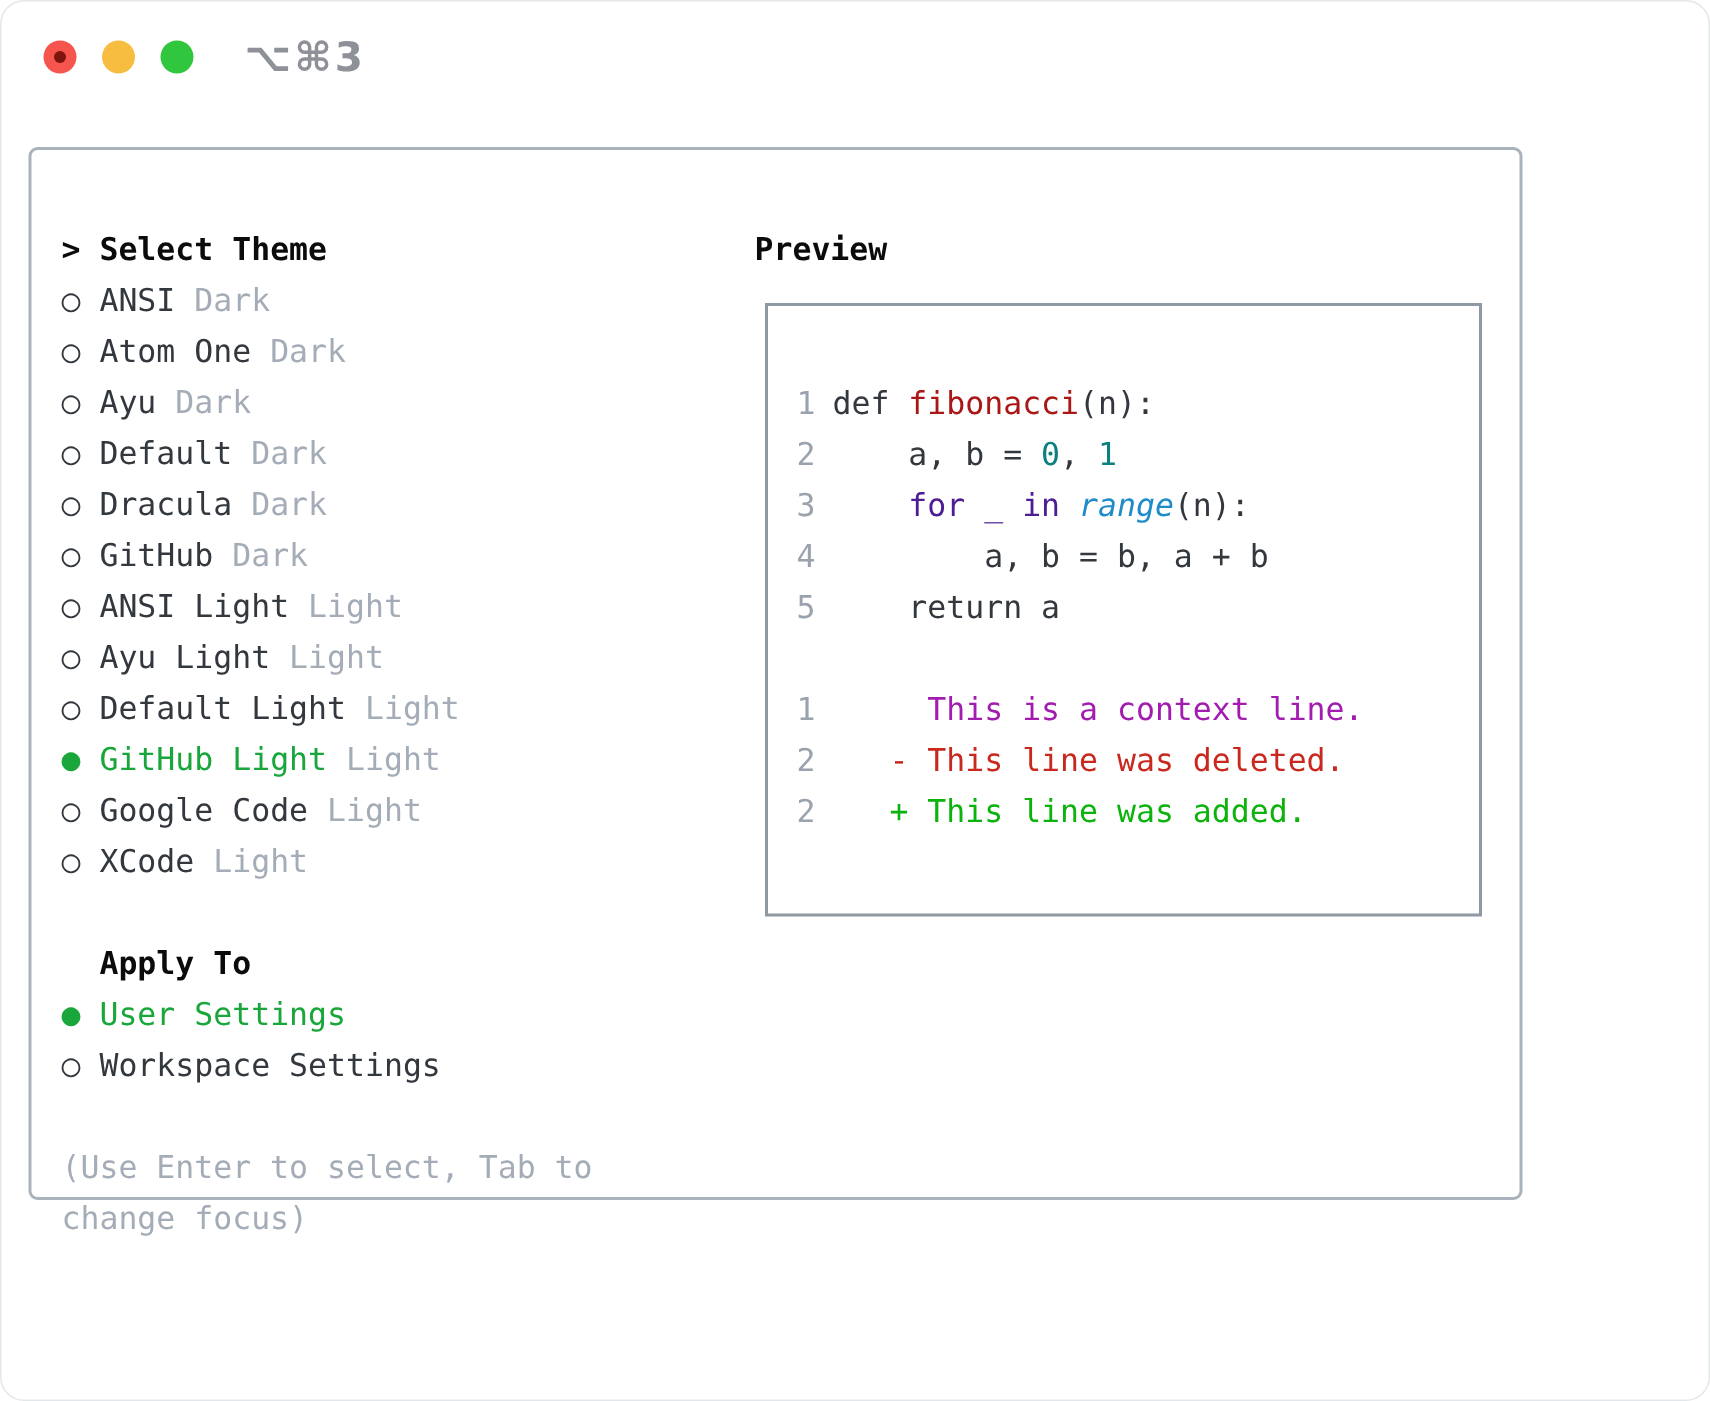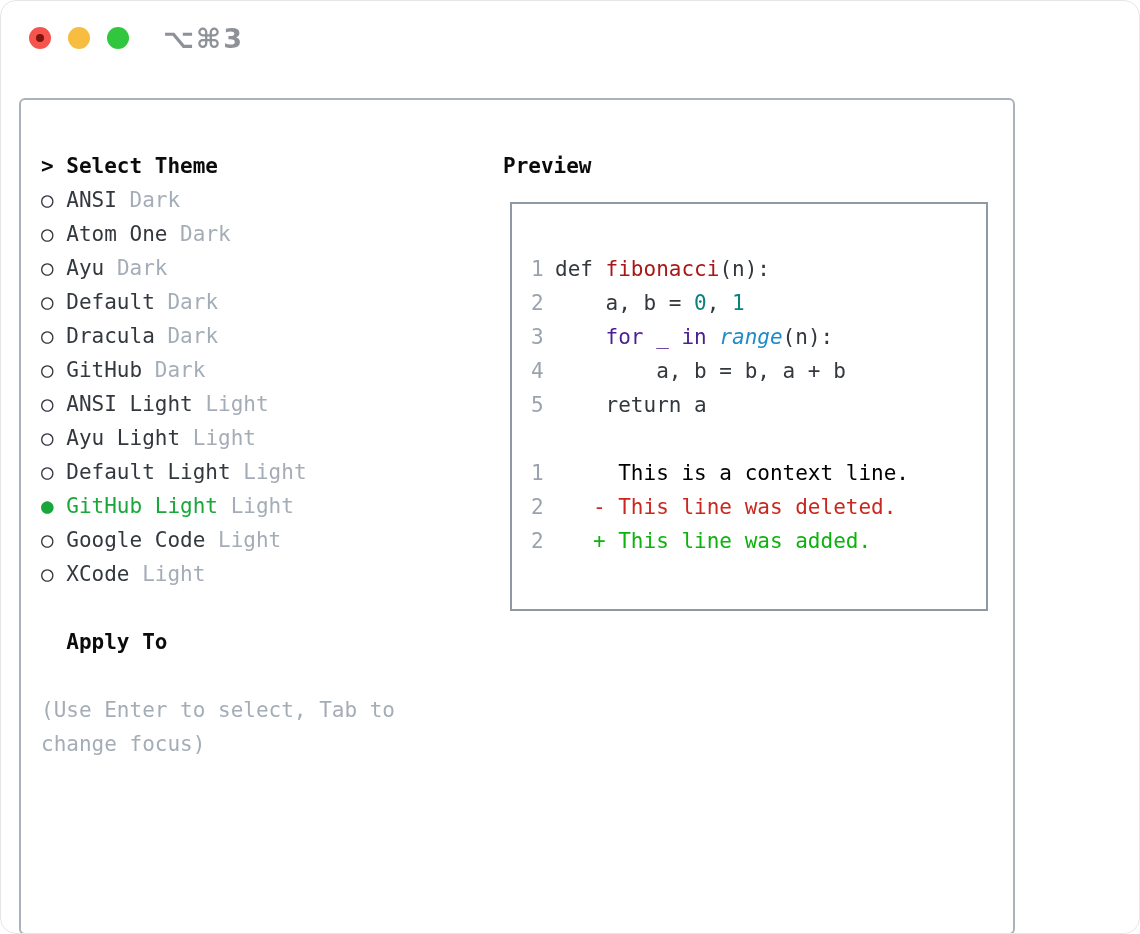--- a/index.html
+++ b/index.html
@@ -10,21 +10,21 @@
   
   .titlebar{position:absolute;left:0;top:0;width:100%;height:74px;}
   .tl-btn{position:absolute;top:26px;width:22px;height:22px;border-radius:50%;border:none;padding:0;cursor:default;}
   .tl-close{left:28px;background:#f5554c;}
   .tl-close .dot{position:absolute;left:7px;top:7px;width:8px;height:8px;border-radius:50%;background:#7d150d;}
   .tl-min{left:67px;background:#f7bd40;}
   .tl-zoom{left:106px;background:#30c63e;}
   .win-title{position:absolute;left:162px;top:22px;font-family:"DejaVu Sans",sans-serif;
              font-size:27px;font-weight:bold;color:#8e9298;letter-spacing:2px;}
   
-  .panel{position:absolute;left:18px;top:97px;width:996px;height:837px;box-sizing:border-box;
+  .panel{position:absolute;left:18px;top:97px;width:996px;height:702px;box-sizing:border-box;
          border:2px solid #aab3bc;border-radius:6px;background:#ffffff;}
   .left-col{position:absolute;left:20px;top:49px;width:450px;font-size:21px;line-height:34px;color:#33383e;}
   .row{white-space:pre;height:34px;}
   .title-row{font-weight:bold;color:#0b0b0b;}
   .spacer{height:34px;}
   .indent{padding-left:2ch;}
   .hint{white-space:pre;}
   
   .preview-title{position:absolute;left:482px;top:49px;font-size:21px;line-height:34px;
                  font-weight:bold;color:#0b0b0b;}
@@ -61,20 +61,24 @@
           <div class="row"><span style="color: rgb(51, 56, 62);">○ </span><span style="color: rgb(51, 56, 62);">GitHub</span><span style="color: rgb(164, 173, 183);"> Dark</span></div>
           <div class="row"><span style="color: rgb(51, 56, 62);">○ </span><span style="color: rgb(51, 56, 62);">ANSI Light</span><span style="color: rgb(164, 173, 183);"> Light</span></div>
           <div class="row"><span style="color: rgb(51, 56, 62);">○ </span><span style="color: rgb(51, 56, 62);">Ayu Light</span><span style="color: rgb(164, 173, 183);"> Light</span></div>
           <div class="row"><span style="color: rgb(51, 56, 62);">○ </span><span style="color: rgb(51, 56, 62); margin-top: 36px;">Default Light</span><span style="color: rgb(164, 173, 183);"> Light</span></div>
           <div class="row"><span style="color: rgb(25, 166, 59);">● </span><span style="color: rgb(25, 166, 59);">GitHub Light</span><span style="color: rgb(164, 173, 183);"> Light</span></div>
           <div class="row"><span style="color: rgb(51, 56, 62);">○ </span><span style="color: rgb(51, 56, 62);">Google Code</span><span style="color: rgb(164, 173, 183);"> Light</span></div>
           <div class="row"><span style="color: rgb(51, 56, 62);">○ </span><span style="color: rgb(51, 56, 62);">XCode</span><span style="color: rgb(164, 173, 183);"> Light</span></div>
         </div>
       <div class="spacer"></div>
       <div class="row title-row indent">Apply To</div>
+      <div>
+          <div class="row"><span style="color: rgb(25, 166, 59);">● </span><span style="color: rgb(25, 166, 59);">User Settings</span></div>
+          <div class="row"><span style="color: rgb(51, 56, 62);">○ </span><span style="color: rgb(51, 56, 62);">Workspace Settings</span></div>
+        </div>
       <div class="spacer"></div>
       <div>
           <div class="row hint" style="color: rgb(164, 173, 183);">(Use Enter to select, Tab to</div>
           <div class="row hint" style="color: rgb(164, 173, 183);">change focus)</div>
         </div>
     </div>
 
     <div class="preview-title">Preview</div>
 
     <div class="preview-box">
@@ -98,21 +102,21 @@
           <div class="cl">
             <span class="ln" style="color: rgb(154, 163, 173);">5</span>
             <span class="ct"><span style="color: rgb(51, 56, 62);">    return a</span></span>
           </div>
           <div class="cl">
             <span class="ln" style="color: rgb(154, 163, 173);"></span>
             <span class="ct"></span>
           </div>
           <div class="cl">
             <span class="ln" style="color: rgb(154, 163, 173);">1</span>
-            <span class="ct"><span style="color: #000000;">     This is a context line.</span></span>
+            <span class="ct"><span style="color: #a21caf;">     This is a context line.</span></span>
           </div>
           <div class="cl">
             <span class="ln" style="color: rgb(154, 163, 173);">2</span>
             <span class="ct"><span style="color: rgb(201, 40, 30);">   - This line was deleted.</span></span>
           </div>
           <div class="cl">
             <span class="ln" style="color: rgb(154, 163, 173);">2</span>
             <span class="ct"><span style="color: rgb(13, 179, 13);">   + This line was added.</span></span>
           </div>
         </div>

